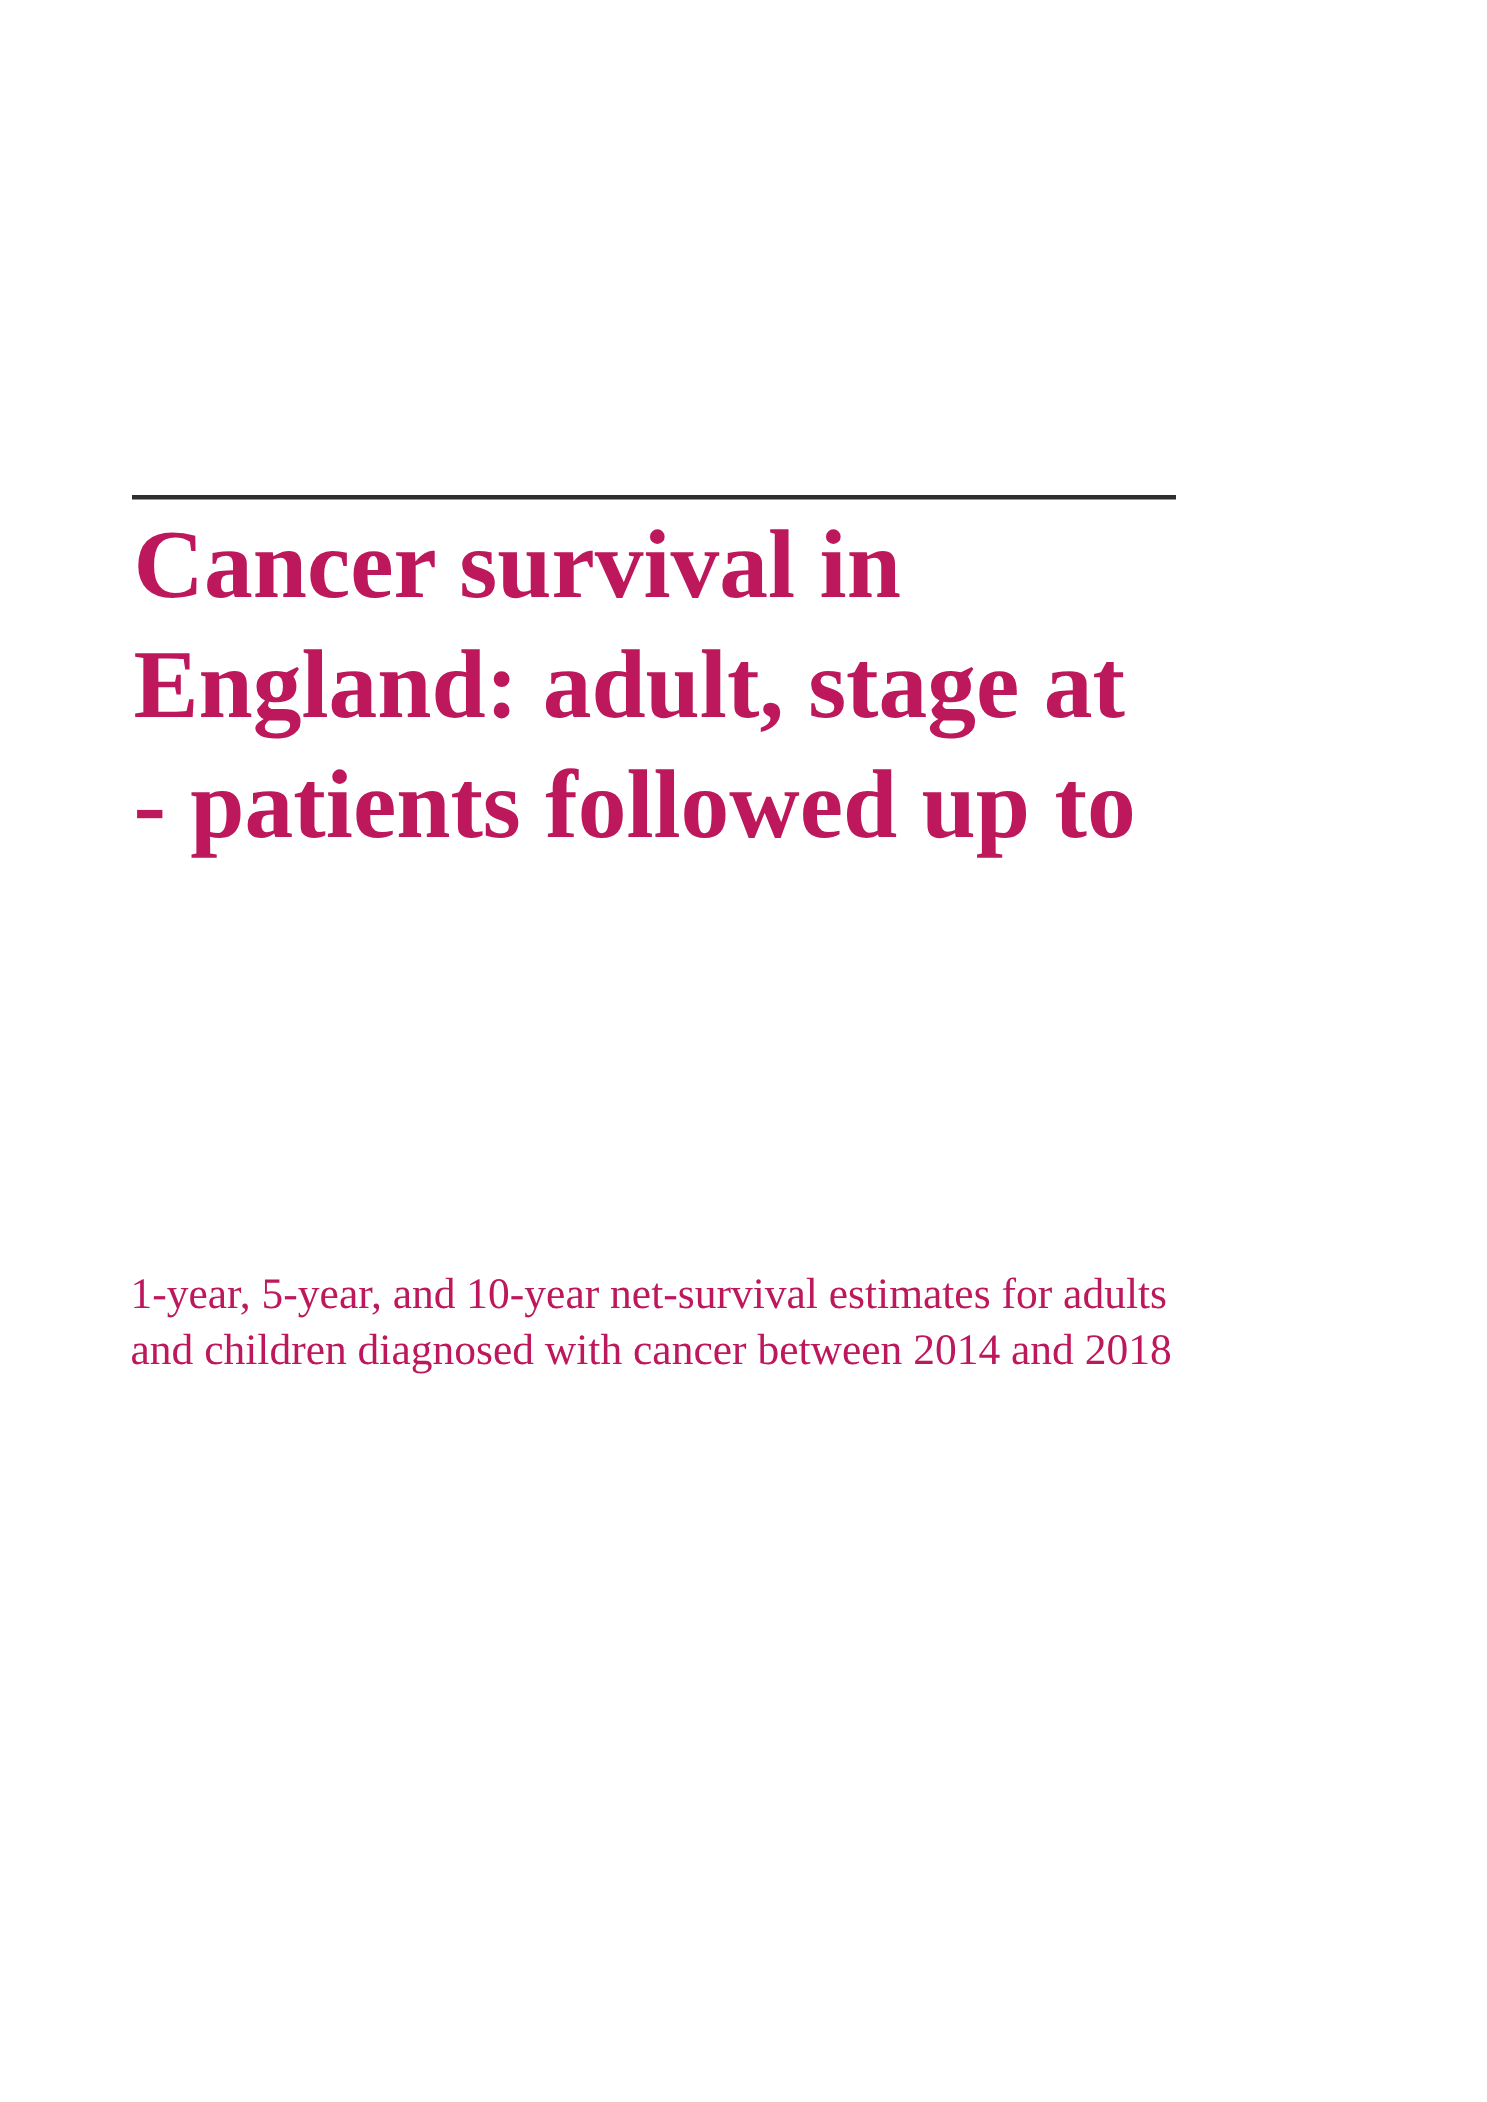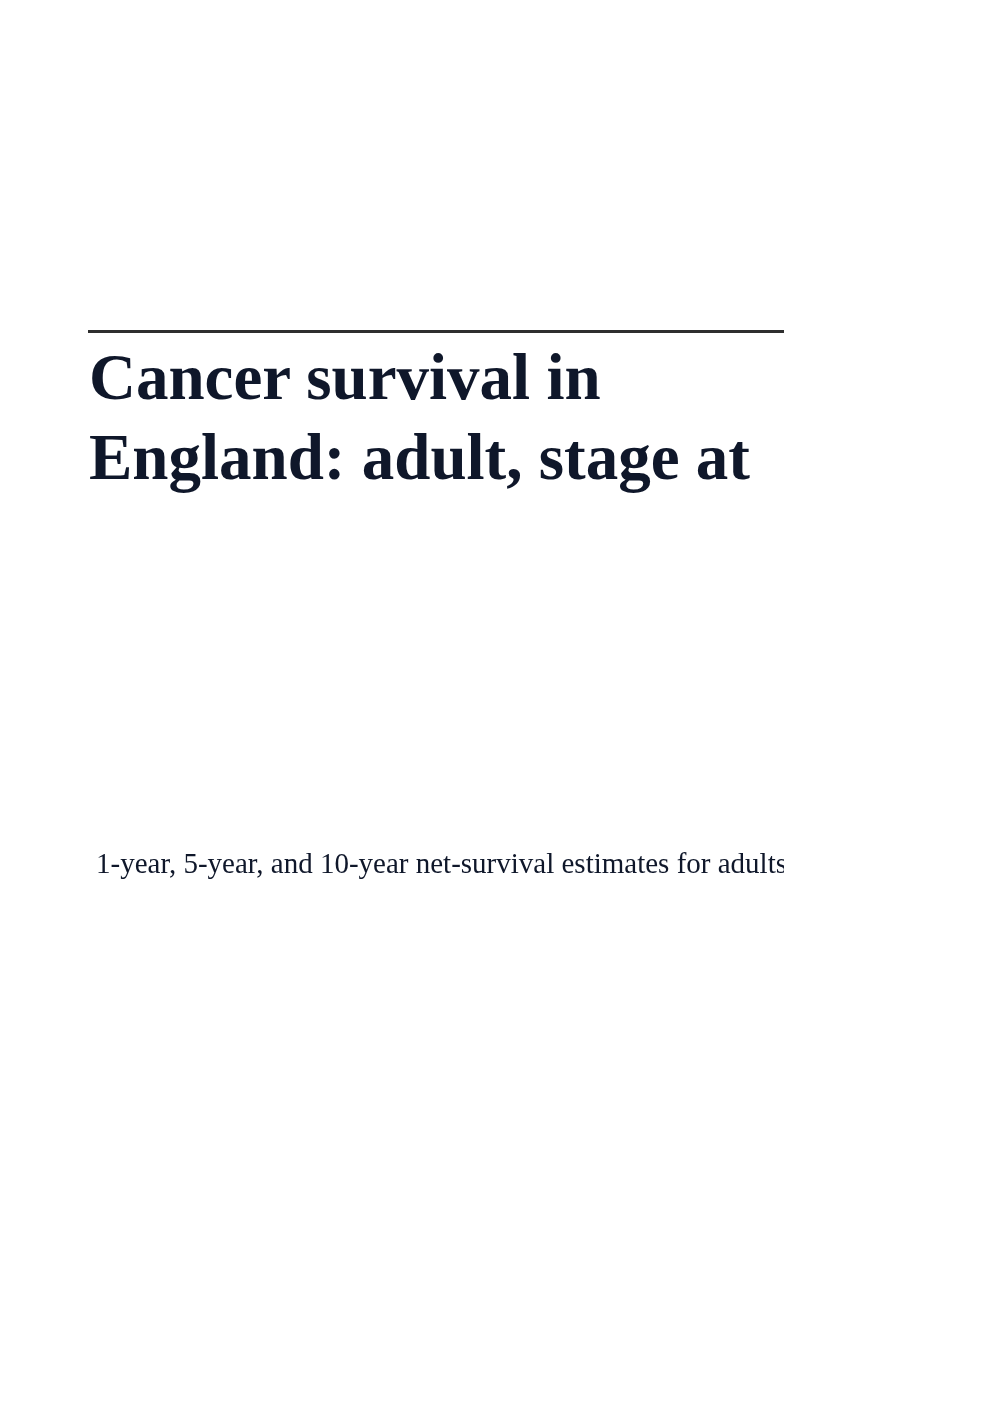--- a/index.html
+++ b/index.html
@@ -7,21 +7,21 @@
     padding: 0;
     background: #ffffff;
   }
   .page {
     position: relative;
     width: 784px;
     height: 1401px;
     background: #ffffff;
     overflow: hidden;
     font-family: "Liberation Serif", serif;
-    color: #0f172a;
+    color: #be185d;
     border-radius: 28px;
   }
   .hrule {
     position: absolute;
     left: 88px;
     top: 330px;
     width: 903px;
     height: 2.5px;
     background: #2e2e2e;
   }
@@ -63,19 +63,21 @@
 <body>
 
 <div class="page">
 
   <div class="hrule"></div>
   <div class="vrule"></div>
 
   <h1 class="doc-title" style="margin:0;">
     <div class="line">Cancer survival in</div>
     <div class="line">England: adult, stage at</div>
+    <div class="line">- patients followed up to</div>
   </h1>
 
   <p class="doc-subtitle" style="margin:0;">
-    <span class="line" style="display:block;text-align:right;">1-year, 5-year, and 10-year net-survival estimates for adults</span>
+    <span class="line" style="display:block;">1-year, 5-year, and 10-year net-survival estimates for adults</span>
+    <span class="line" style="display:block;">and children diagnosed with cancer between 2014 and 2018</span>
   </p>
 
 </div>
 
 </body></html>

